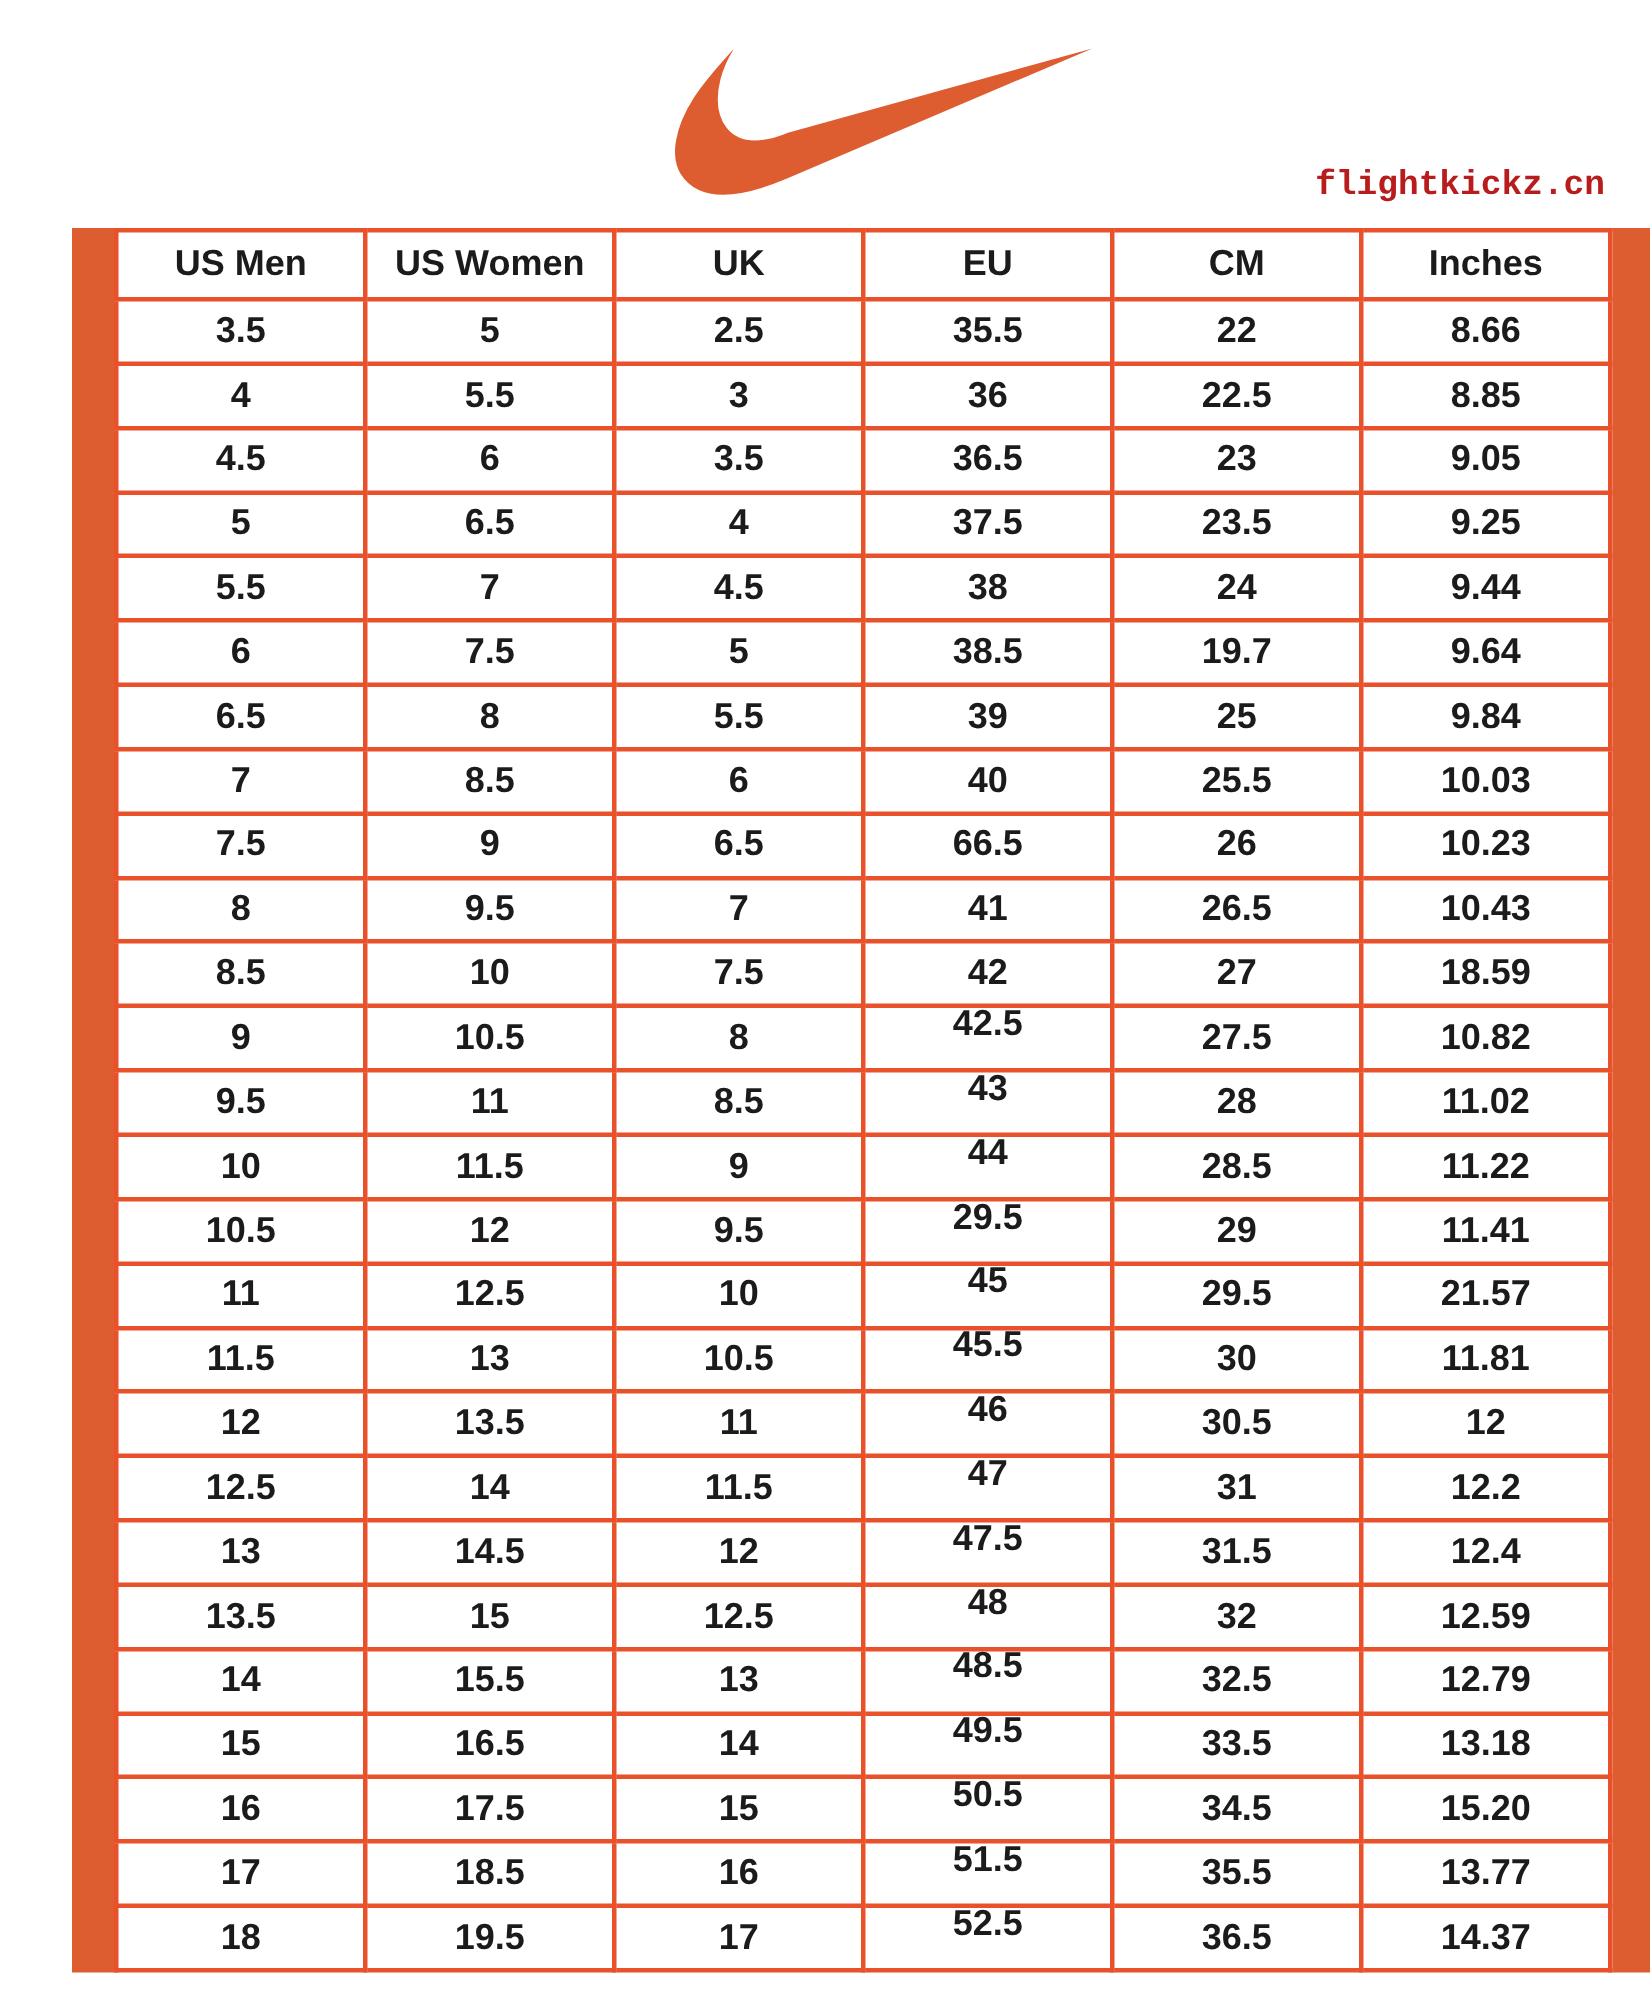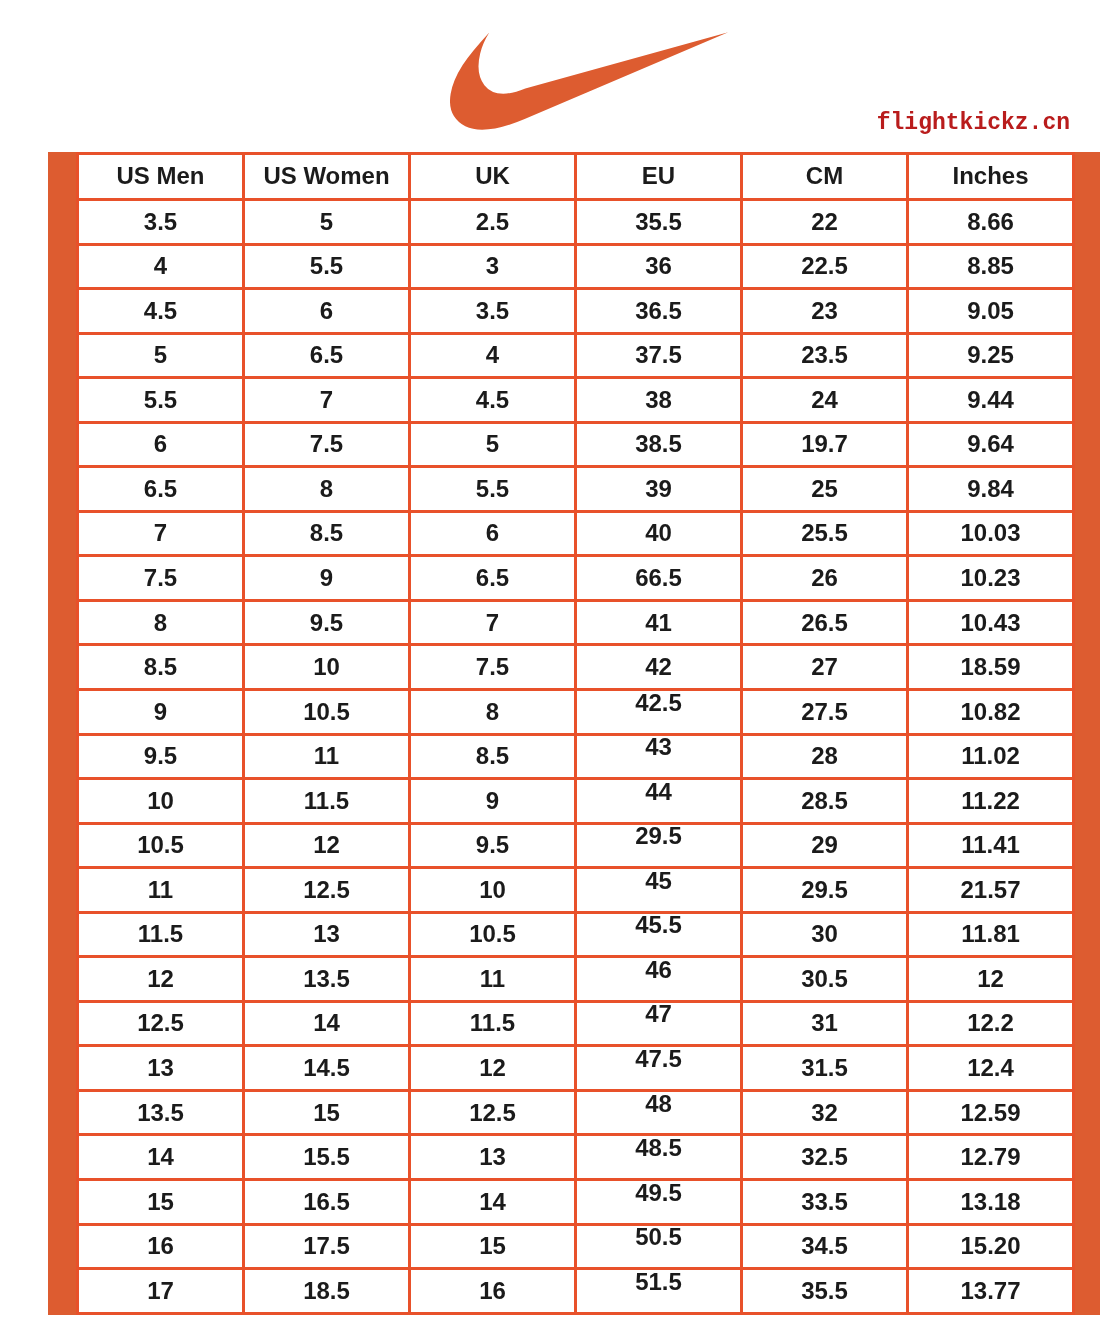--- a/index.html
+++ b/index.html
@@ -284,16 +284,24 @@
           <td><span>15.20</span></td>
         </tr>
         <tr>
           <td><span>17</span></td>
           <td><span>18.5</span></td>
           <td><span>16</span></td>
           <td><span class="raised">51.5</span></td>
           <td><span>35.5</span></td>
           <td><span>13.77</span></td>
         </tr>
+        <tr>
+          <td><span>18</span></td>
+          <td><span>19.5</span></td>
+          <td><span>17</span></td>
+          <td><span class="raised">52.5</span></td>
+          <td><span>36.5</span></td>
+          <td><span>14.37</span></td>
+        </tr>
       </tbody>
   </table>
   <div class="edge-bar"></div>
 </div>
 
 </body></html>

